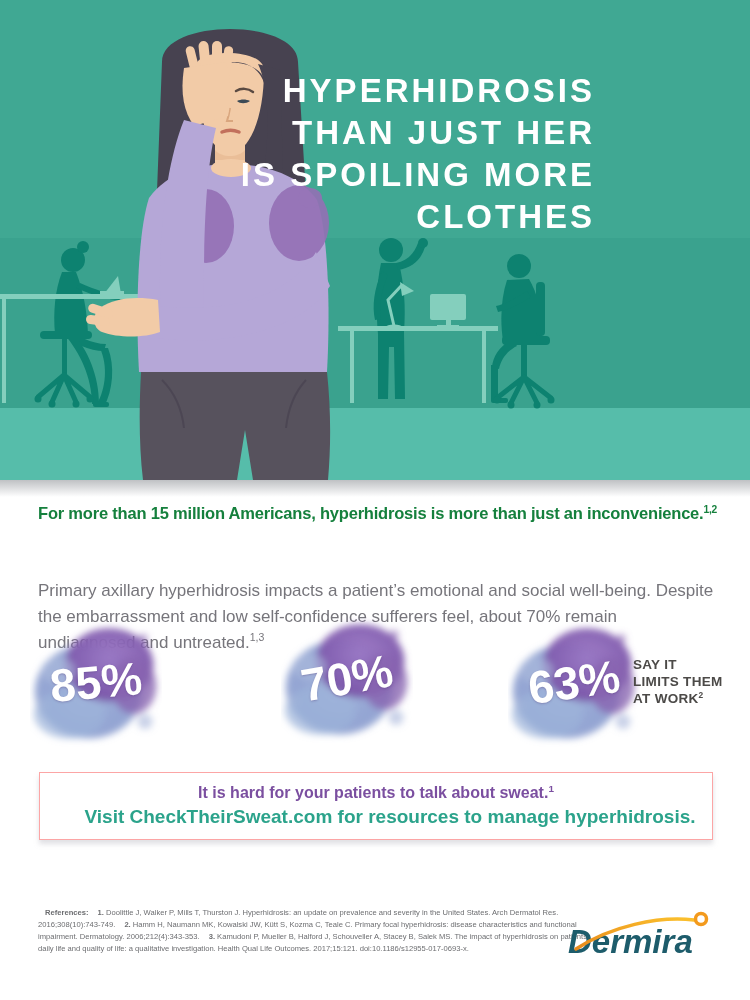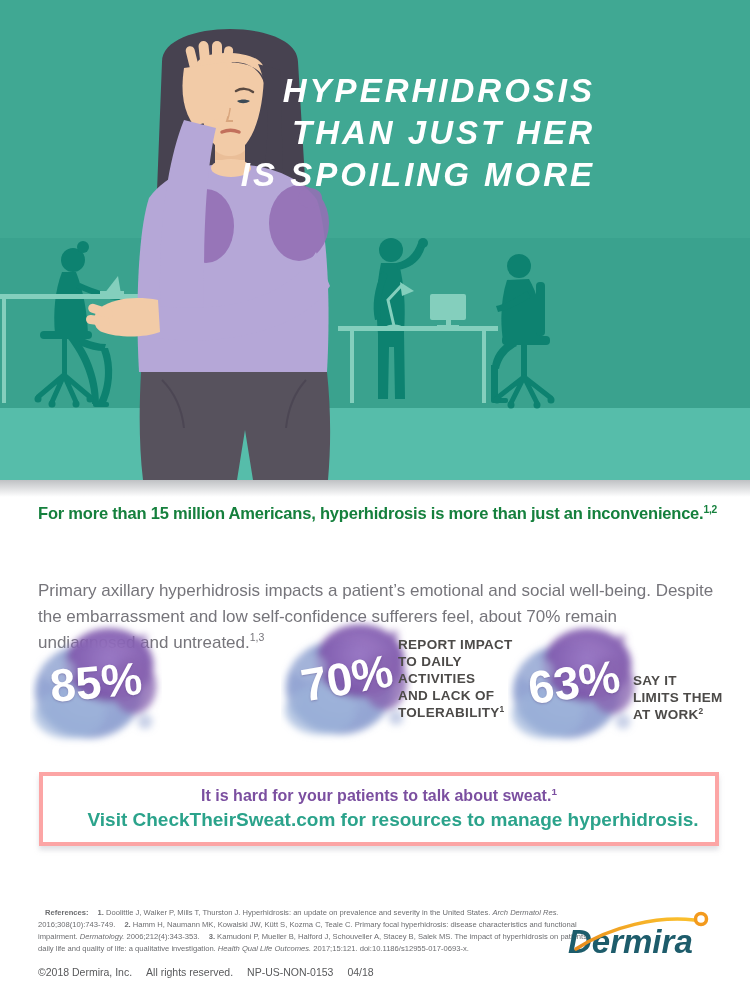--- a/index.html
+++ b/index.html
@@ -1,19 +1,19 @@
 <!DOCTYPE html>
 <html><head>
 <meta charset="utf-8">
 <style>
   html,body{margin:0;padding:0;background:#ffffff;}
   .page{position:relative;width:750px;height:1000px;background:#ffffff;overflow:hidden;
         font-family:"Liberation Sans",sans-serif;}
   
-  .hero{position:absolute;left:0;top:0;width:628px;height:497px;font-style:italic;}
+  .hero{position:absolute;left:0;top:0;width:628px;height:497px;}
   .hero svg{display:block;}
   .headline{position:absolute;top:70px;right:33px;width:420px;text-align:right;color:#ffffff;
             font-weight:bold;font-size:33px;line-height:42px;letter-spacing:3px;}
   .headline div{white-space:nowrap;}
   
   .lead{position:absolute;left:38px;top:504px;width:700px;color:#15803d;font-weight:bold;
         font-size:16.5px;letter-spacing:-0.2px;white-space:nowrap;}
   .bodytext{position:absolute;left:38px;top:536px;width:680px;color:#76757b;font-size:17px;
             line-height:26px;margin-top:42px;}
   sup{font-size:62%;vertical-align:super;line-height:0;}
@@ -22,28 +22,28 @@
   .blob{position:absolute;left:0;top:0;width:132px;height:132px;}
   .value{position:absolute;left:0;top:0;width:132px;height:132px;display:flex;align-items:center;
          justify-content:center;color:#ffffff;font-weight:bold;font-size:46px;
          text-shadow:0 1px 2px rgba(80,60,120,.35);}
   .v1{transform:rotate(-5deg);} .v2{transform:rotate(-10deg);} .v3{transform:rotate(-8deg);}
   .label{position:absolute;color:#4c4a48;font-weight:bold;font-size:13.5px;line-height:17px;
          letter-spacing:.3px;}
   .label div{white-space:nowrap;}
   
   .cta{position:absolute;left:39px;top:772px;width:672px;height:66px;background:#ffffff;
-       border:4px solid #fca5a5;box-shadow:0 4px 5px rgba(165,165,178,.35);
+       border:1px solid #fca5a5;box-shadow:0 4px 5px rgba(165,165,178,.35);
        display:flex;flex-direction:column;justify-content:center;gap:4px;text-align:center;}
   .cta .l1{color:#7b4fa0;font-size:16px;font-weight:bold;}
   .cta .l2{color:#2ba38b;font-size:19px;font-weight:bold;padding-left:28px;}
   
   .refs{position:absolute;left:38px;top:907px;width:557px;font-size:7.6px;line-height:1.6;
         color:#6c6d70;}
-  .refs .b{font-weight:bold;padding-left:7px;} .refs .i{font-style:italic;margin-top:25px;}
+  .refs .b{font-weight:bold;padding-left:7px;} .refs .i{margin-top:25px;}
   .copy{position:absolute;left:38px;top:966px;font-size:10.5px;color:#58595b;}
   .copy span{margin-right:14px;}
   .logo{position:absolute;left:566px;top:903px;width:150px;height:62px;font-style:italic;}
   .hidden-defs{position:absolute;width:0;height:0;overflow:hidden;}
 </style>
 </head>
 <body>
 
 <svg class="hidden-defs" aria-hidden="true">
   <defs>
@@ -192,20 +192,21 @@
         <path d="M141,372 L327,372 C331,410 331,446 328,480 L253,480 L245,430 L237,480 L143,480 C139,446 139,410 141,372 Z" fill="#57525d"></path>
         <path d="M162,380 C176,394 182,410 184,428" stroke="#474250" stroke-width="2" fill="none" opacity=".7"></path>
         <path d="M306,380 C293,394 288,410 286,428" stroke="#474250" stroke-width="2" fill="none" opacity=".7"></path>
       </g>
     </svg>
 
     <div class="headline">
       <div>HYPERHIDROSIS</div>
       <div>THAN JUST HER</div>
       <div>IS SPOILING MORE</div>
+      <div>CLOTHES</div>
     </div>
   </div>
 
   <div class="lead">
     <span>For more than 15 million Americans, hyperhidrosis is more than just an inconvenience.</span><sup>1,2</sup>
   </div>
   <div class="bodytext">
     <span>Primary axillary hyperhidrosis impacts a patient’s emotional and social well-being. Despite the embarrassment and low self-confidence sufferers feel, about 70% remain undiagnosed and untreated.</span><sup>1,3</sup>
   </div>
 
@@ -214,35 +215,28 @@
         <use href="#wcblob"></use>
       </svg>
     <div class="value v1">85%</div>
   </div>
 
   <div class="stat" style="left:281px;top:612px;">
     <svg class="blob" viewBox="0 0 140 140">
         <use href="#wcblob"></use>
       </svg>
     <div class="value v2">70%</div>
-    <div class="label" style="left:117px;top:24px;">
-      <div>REPORT IMPACT</div>
-      <div>TO DAILY</div>
-      <div>ACTIVITIES</div>
-      <div>AND LACK OF</div>
-      <div><span>TOLERABILITY</span><sup>1</sup></div>
-    </div>
   </div>
 
   <div class="stat" style="left:508px;top:616px;">
     <svg class="blob" viewBox="0 0 140 140">
         <use href="#wcblob"></use>
       </svg>
     <div class="value v3">63%</div>
-    <div class="label" style="left:125px;top:56px;">
+    <div class="label" style="left:125px;top:40px;">
       <div>SAY IT</div>
       <div>LIMITS THEM</div>
       <div><span>AT WORK</span><sup>2</sup></div>
     </div>
   </div>
 
   <div class="cta">
     <div class="l1">
       <span>It is hard for your patients to talk about sweat.</span><sup>1</sup>
     </div>
@@ -258,17 +252,14 @@
           <stop offset="0" stop-color="#e8891b"></stop>
             <stop offset="1" stop-color="#fbc02d"></stop>
         </linearGradient>
       </defs>
       <text x="2" y="50" font-family="Liberation Sans, sans-serif" font-size="33" font-weight="bold" fill="#1d5c6b">Dermira</text>
       <path d="M10,46 C45,23 92,13 128,17" stroke="url(#og)" stroke-width="3.5" fill="none" stroke-linecap="round"></path>
       <circle cx="135" cy="16" r="5.5" stroke="#f39a1d" stroke-width="3.5" fill="none"></circle>
     </svg>
   </div>
 
-  <div class="copy">
-    <span>©2018 Dermira, Inc.</span><span>All rights reserved.</span><span>NP-US-NON-0153</span><span>04/18</span>
-  </div>
 
 </div>
 
 </body></html>

